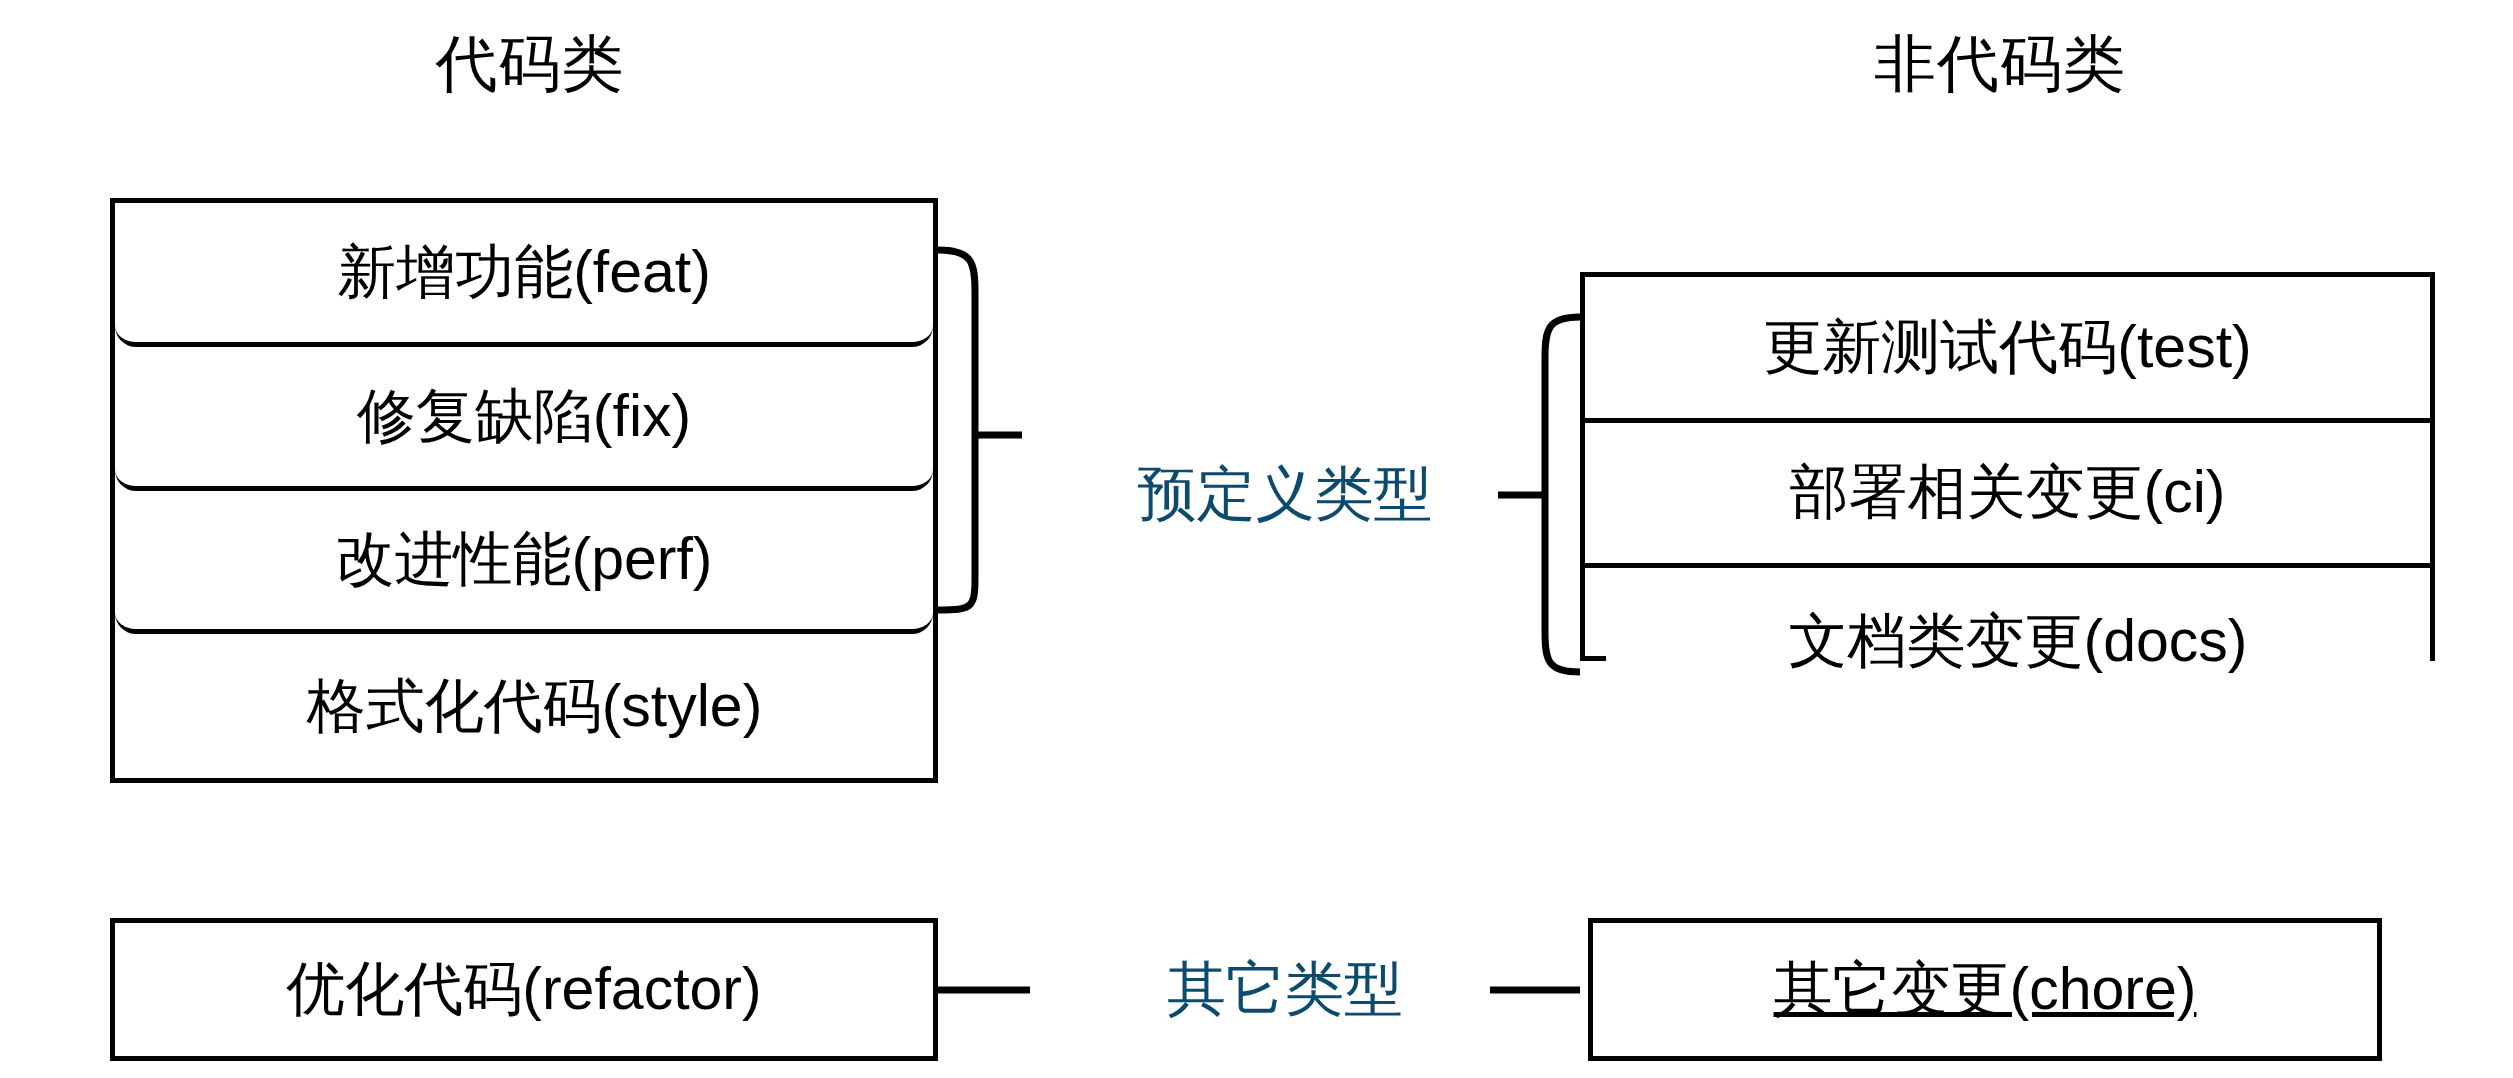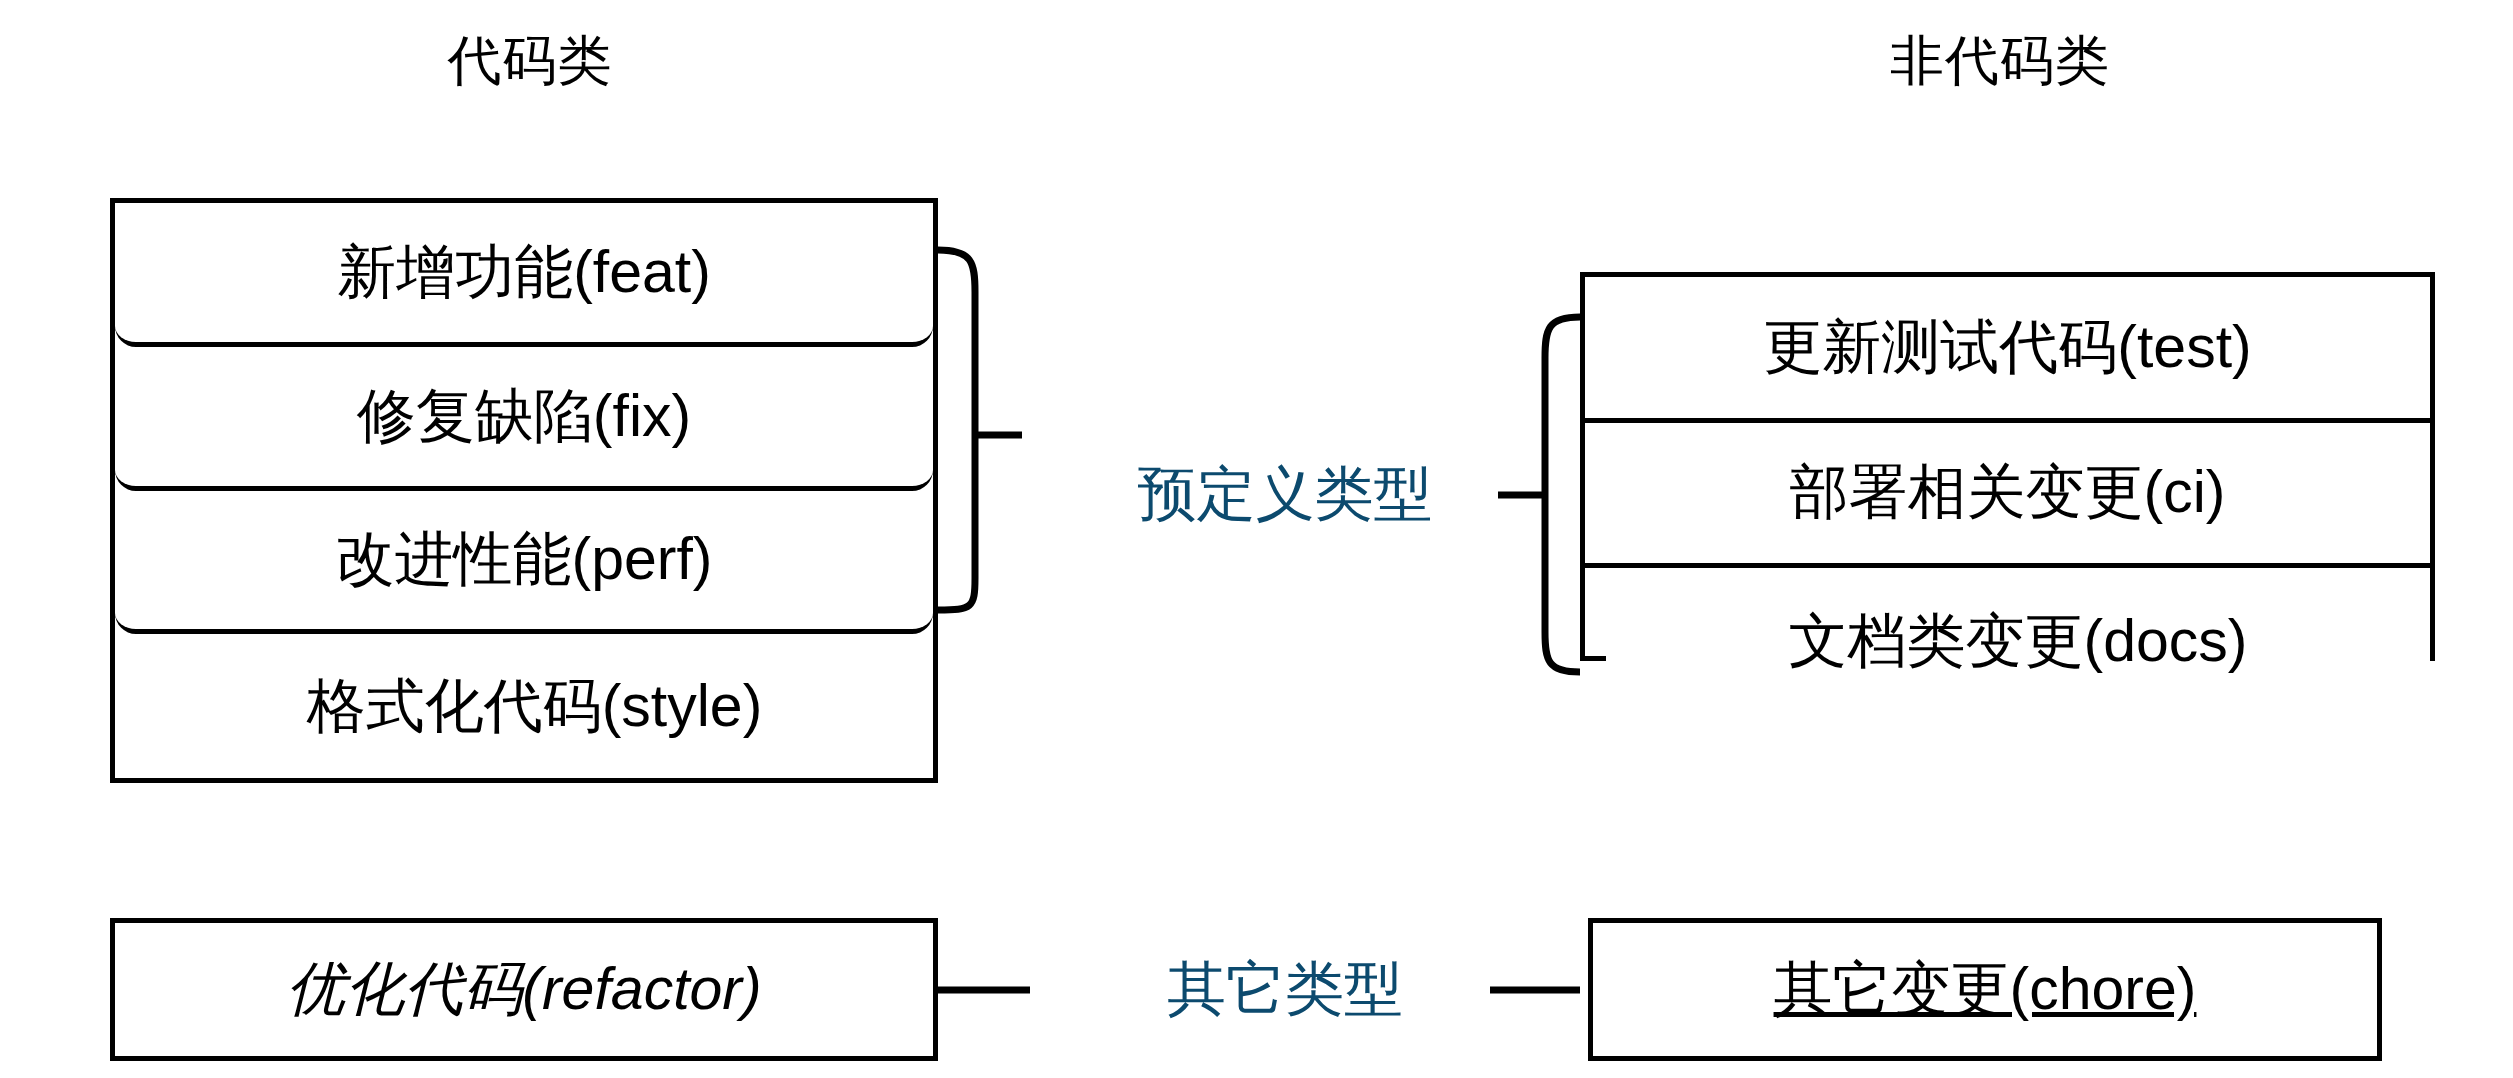--- a/index.html
+++ b/index.html
@@ -15,21 +15,21 @@
     position: relative;
     width: 2513px;
     height: 1078px;
     background: #ffffff;
     overflow: hidden;
   }
 
   
   .col-header {
     position: absolute;
-    font-size: 54px;
+    font-size: 62px;
     line-height: 1;
     color: #000;
     white-space: nowrap;
     text-align: center;
     letter-spacing: 1px;
   }
   #header-code      { left: 230px;  top: 33px; width: 600px; }
   #header-noncode   { left: 1700px; top: 33px; width: 600px; }
 
   
@@ -72,21 +72,21 @@
     border: 5px solid #000;
     background: #ffffff;
     display: flex;
     align-items: center;
     justify-content: center;
     font-size: 59px;
     line-height: 1;
     white-space: nowrap;
     color: #000;
   }
-  #bottom-left-box  { left: 110px;  top: 918px; width: 828px; height: 143px; font-style: italic; }
+  #bottom-left-box  { left: 110px;  top: 918px; width: 828px; height: 143px; }
   #bottom-right-box { left: 1588px; top: 918px; width: 794px; height: 143px; text-decoration: underline; }
 
   
   .mid-label {
     position: absolute;
     font-size: 59px;
     line-height: 1;
     white-space: nowrap;
     color: #0c4a6e;
     text-align: center;

